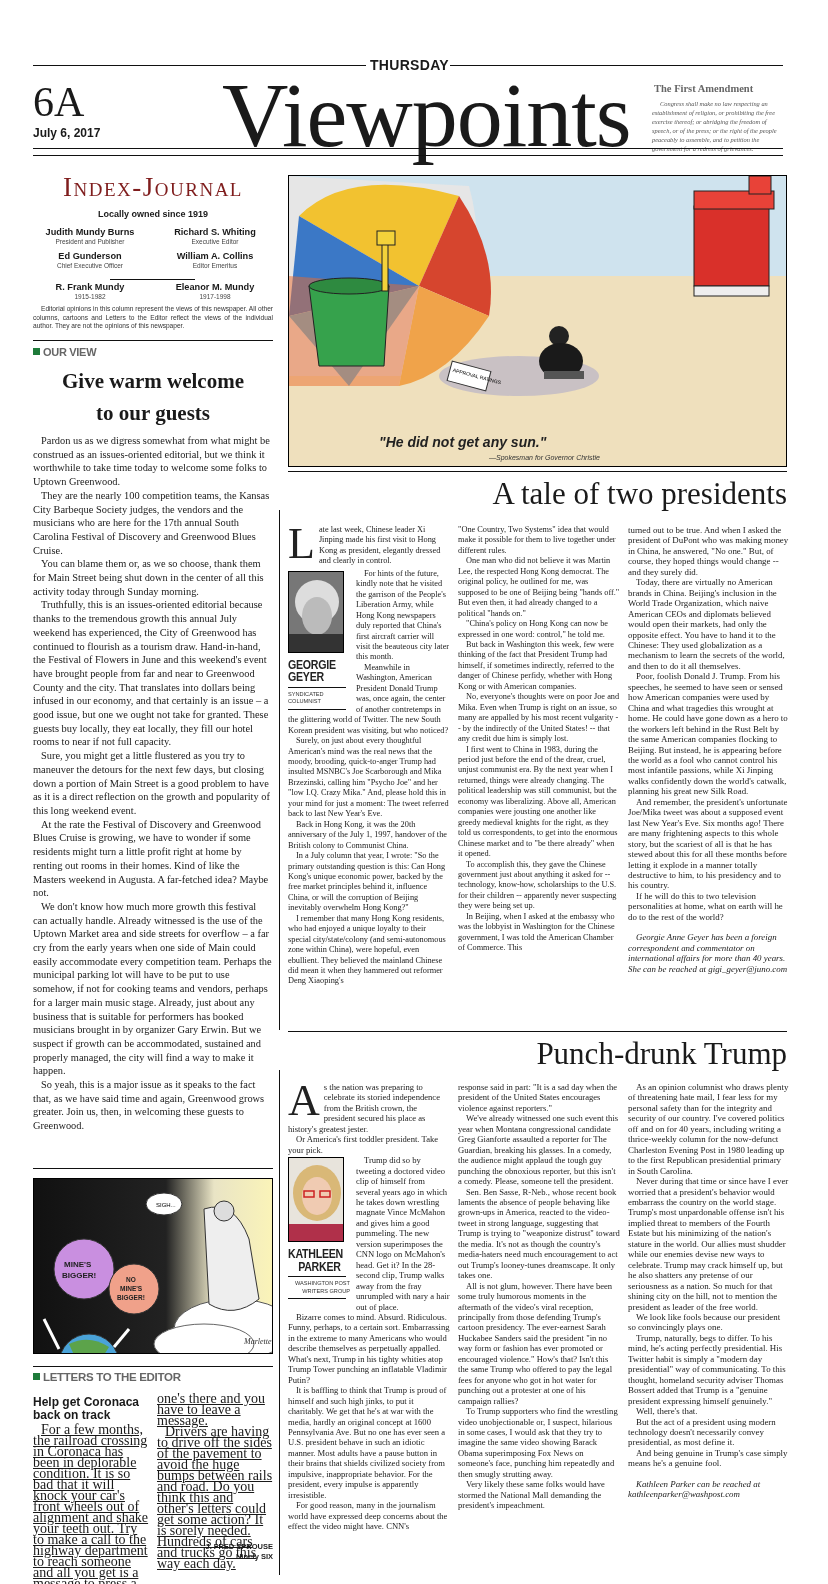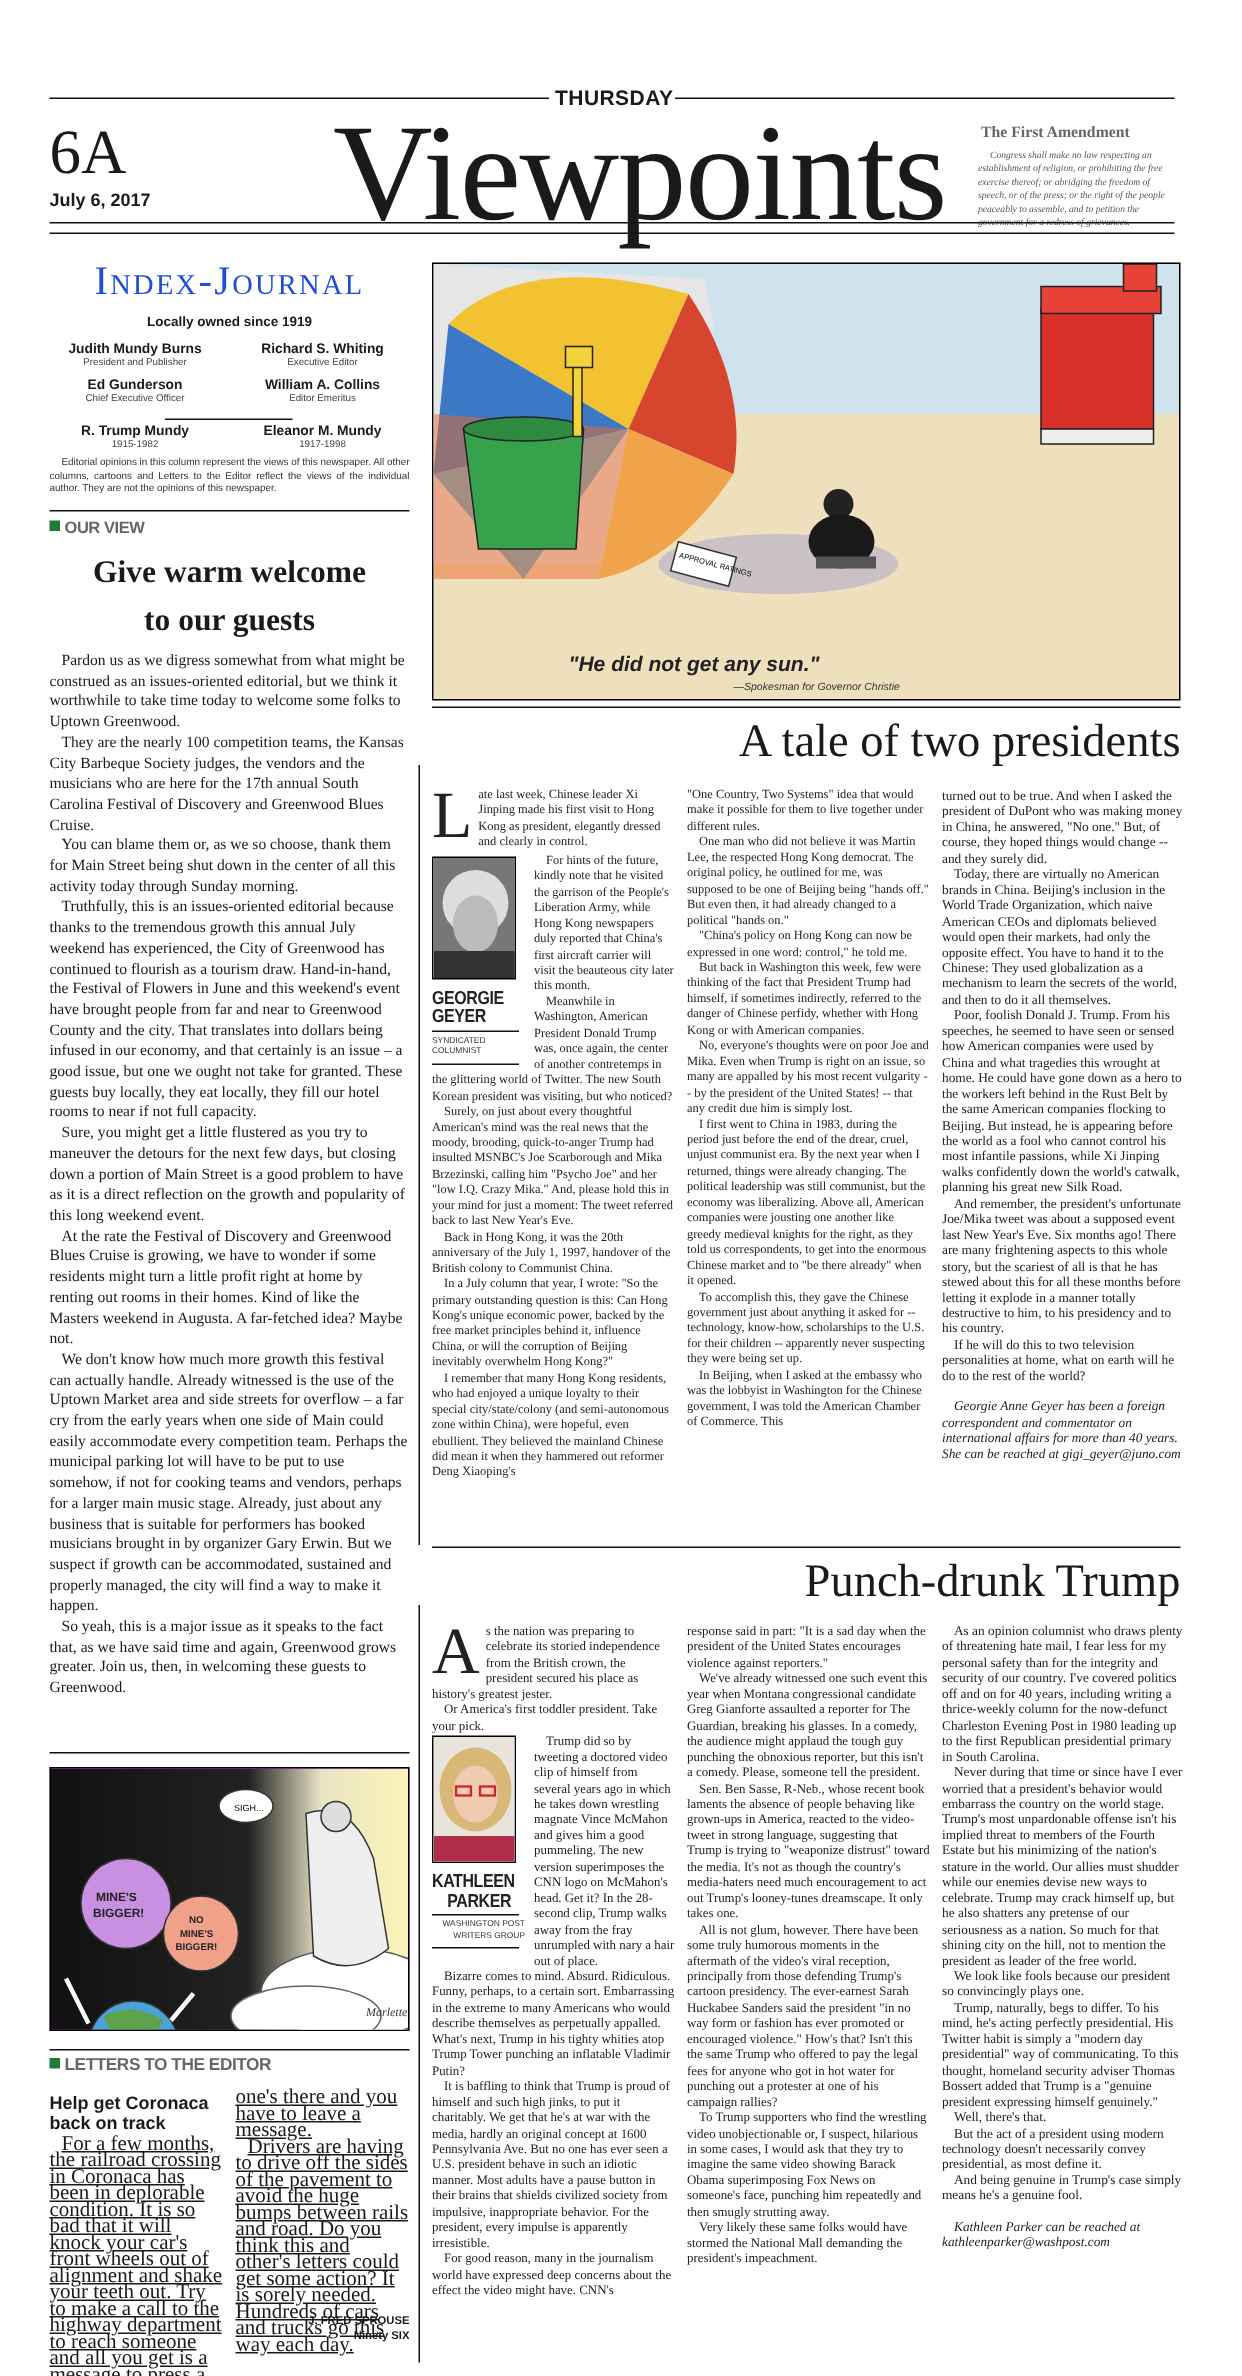--- a/index.html
+++ b/index.html
@@ -11,21 +11,21 @@
   .day { position: absolute; top: 57px; left: 370px; font-family: "Liberation Sans", sans-serif; font-weight: bold; font-size: 14px; letter-spacing: 0.3px; }
   .page-num { position: absolute; left: 33px; top: 82px; font-size: 42px; line-height: 40px; font-family: "Liberation Serif", serif; }
   .page-date { position: absolute; left: 33px; top: 126px; font-family: "Liberation Sans", sans-serif; font-weight: bold; font-size: 12px; }
   .section-title { position: absolute; left: 222px; top: 60px; font-size: 92px; line-height: 110px; letter-spacing: -1px; font-family: "Liberation Serif", serif; }
   .rule2 { position: absolute; left: 33px; width: 750px; height: 1px; background: #111; }
 
   .amend-title { position: absolute; left: 654px; top: 83px; font-size: 10.5px; font-weight: bold; color: #666; }
   .amend-text { position: absolute; left: 652px; top: 99px; width: 135px; font-size: 6.4px; line-height: 9px; font-style: italic; color: #555; text-indent: 8px; }
 
   
-  .index-logo { position: absolute; left: 33px; top: 172px; width: 240px; font-size: 27px; letter-spacing: 1.5px; font-variant: small-caps; text-align: center; font-family: "Liberation Serif", serif; color: #1d4ed8; }
+  .index-logo { position: absolute; left: 33px; top: 172px; width: 240px; font-size: 27px; letter-spacing: 1.5px; font-variant: small-caps; text-align: center; font-family: "Liberation Serif", serif; color: #7f1d1d; }
   .locally { position: absolute; left: 33px; top: 209px; width: 240px; text-align: center; font-family: "Liberation Sans", sans-serif; font-weight: bold; font-size: 9px; }
   .staff { position: absolute; font-family: "Liberation Sans", sans-serif; text-align: center; width: 120px; }
   .staff .nm { font-size: 9.2px; font-weight: bold; display: block; }
   .staff .tl { font-size: 6.5px; color: #444; display: block; margin-top: 1px; }
   .staff-rule { position: absolute; left: 110px; top: 279px; width: 85px; height: 1px; background: #111; }
   .disclaimer { position: absolute; left: 33px; top: 305px; width: 240px; font-family: "Liberation Sans", sans-serif; font-size: 6.6px; line-height: 8.5px; color: #333; text-indent: 8px; text-align: justify; }
   .hr-left { position: absolute; left: 33px; width: 240px; height: 1px; background: #111; }
 
   .kicker { position: absolute; left: 33px; font-family: "Liberation Sans", sans-serif; font-weight: bold; color: #666; letter-spacing: -0.3px; }
   .kicker .sq { display: inline-block; width: 7px; height: 7px; background: #1e7b3a; margin-right: 3px; vertical-align: 1px; }
@@ -91,21 +91,21 @@
 <div class="staff" style="left:30px;top:251px;">
   <span class="nm">Ed Gunderson</span>
   <span class="tl">Chief Executive Officer</span>
 </div>
 <div class="staff" style="left:155px;top:251px;">
   <span class="nm">William A. Collins</span>
   <span class="tl">Editor Emeritus</span>
 </div>
 <div class="staff-rule"></div>
 <div class="staff" style="left:30px;top:282px;">
-  <span class="nm">R. Trump Mundy</span>
+  <span class="nm">R. Frank Mundy</span>
   <span class="tl">1915-1982</span>
 </div>
 <div class="staff" style="left:155px;top:282px;">
   <span class="nm">Eleanor M. Mundy</span>
   <span class="tl">1917-1998</span>
 </div>
 <div class="disclaimer">Editorial opinions in this column represent the views of this newspaper. All other columns, cartoons and Letters to the Editor reflect the views of the individual author. They are not the opinions of this newspaper.</div>
 
 <div class="hr-left" style="top:340px;"></div>
 <div class="kicker" style="top:346px;font-size:11px;">
@@ -238,21 +238,21 @@
   <p>Surely, on just about every thoughtful American's mind was the real news that the moody, brooding, quick-to-anger Trump had insulted MSNBC's Joe Scarborough and Mika Brzezinski, calling him "Psycho Joe" and her "low I.Q. Crazy Mika." And, please hold this in your mind for just a moment: The tweet referred back to last New Year's Eve.</p>
   <p>Back in Hong Kong, it was the 20th anniversary of the July 1, 1997, handover of the British colony to Communist China.</p>
   <p>In a July column that year, I wrote: "So the primary outstanding question is this: Can Hong Kong's unique economic power, backed by the free market principles behind it, influence China, or will the corruption of Beijing inevitably overwhelm Hong Kong?"</p>
   <p>I remember that many Hong Kong residents, who had enjoyed a unique loyalty to their special city/state/colony (and semi-autonomous zone within China), were hopeful, even ebullient. They believed the mainland Chinese did mean it when they hammered out reformer Deng Xiaoping's</p>
 </div>
 <div class="col" style="left:458px;top:525px;width:162px;">
   <p class="noin">"One Country, Two Systems" idea that would make it possible for them to live together under different rules.</p>
   <p>One man who did not believe it was Martin Lee, the respected Hong Kong democrat. The original policy, he outlined for me, was supposed to be one of Beijing being "hands off." But even then, it had already changed to a political "hands on."</p>
   <p>"China's policy on Hong Kong can now be expressed in one word: control," he told me.</p>
   <p>But back in Washington this week, few were thinking of the fact that President Trump had himself, if sometimes indirectly, referred to the danger of Chinese perfidy, whether with Hong Kong or with American companies.</p>
-  <p>No, everyone's thoughts were on poor Joe and Mika. Even when Trump is right on an issue, so many are appalled by his most recent vulgarity -- by the president of the United States! -- that any credit due him is simply lost.</p>
+  <p>No, everyone's thoughts were on poor Joe and Mika. Even when Trump is right on an issue, so many are appalled by his most recent vulgarity -- by the indirectly of the United States! -- that any credit due him is simply lost.</p>
   <p>I first went to China in 1983, during the period just before the end of the drear, cruel, unjust communist era. By the next year when I returned, things were already changing. The political leadership was still communist, but the economy was liberalizing. Above all, American companies were jousting one another like greedy medieval knights for the right, as they told us correspondents, to get into the enormous Chinese market and to "be there already" when it opened.</p>
   <p>To accomplish this, they gave the Chinese government just about anything it asked for -- technology, know-how, scholarships to the U.S. for their children -- apparently never suspecting they were being set up.</p>
   <p>In Beijing, when I asked at the embassy who was the lobbyist in Washington for the Chinese government, I was told the American Chamber of Commerce. This</p>
 </div>
 <div class="col wide" style="left:628px;top:525px;width:162px;">
   <p class="noin">turned out to be true. And when I asked the president of DuPont who was making money in China, he answered, "No one." But, of course, they hoped things would change -- and they surely did.</p>
   <p>Today, there are virtually no American brands in China. Beijing's inclusion in the World Trade Organization, which naive American CEOs and diplomats believed would open their markets, had only the opposite effect. You have to hand it to the Chinese: They used globalization as a mechanism to learn the secrets of the world, and then to do it all themselves.</p>
   <p>Poor, foolish Donald J. Trump. From his speeches, he seemed to have seen or sensed how American companies were used by China and what tragedies this wrought at home. He could have gone down as a hero to the workers left behind in the Rust Belt by the same American companies flocking to Beijing. But instead, he is appearing before the world as a fool who cannot control his most infantile passions, while Xi Jinping walks confidently down the world's catwalk, planning his great new Silk Road.</p>
   <p>And remember, the president's unfortunate Joe/Mika tweet was about a supposed event last New Year's Eve. Six months ago! There are many frightening aspects to this whole story, but the scariest of all is that he has stewed about this for all these months before letting it explode in a manner totally destructive to him, to his presidency and to his country.</p>
   <p>If he will do this to two television personalities at home, what on earth will he do to the rest of the world?</p>

